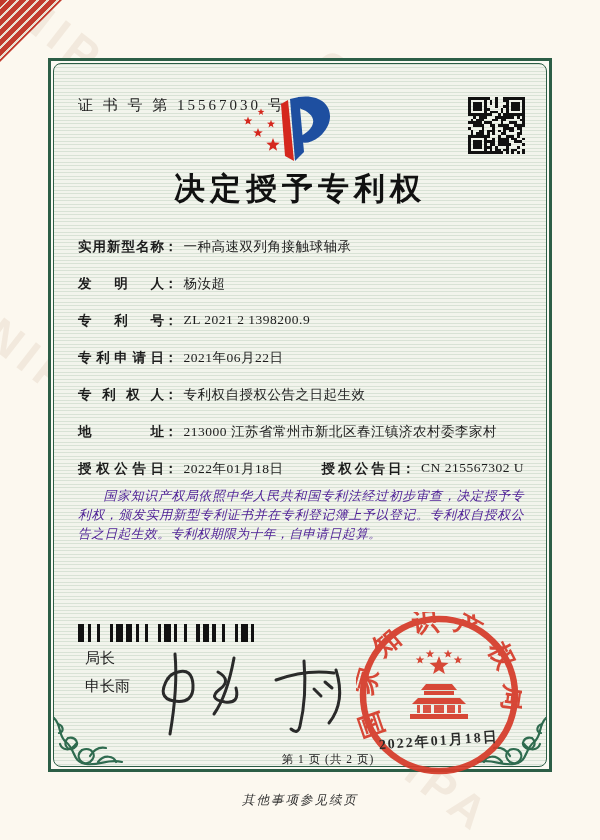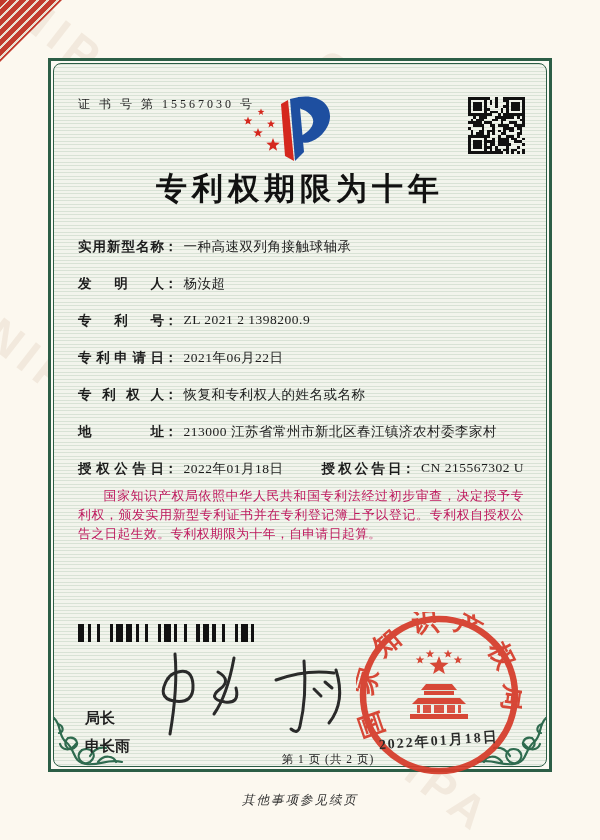--- a/index.html
+++ b/index.html
@@ -18,39 +18,39 @@
   
   .frame{position:absolute;left:48px;top:58px;width:504px;height:714px;
       border:3px solid #2c5e46;box-sizing:border-box;background:#fbfaf3;z-index:2;}
   .frame-inner{position:absolute;inset:2px;border:1px solid #2c5e46;border-radius:8px;
       background-color:#f2f4ec;
       background-image:repeating-linear-gradient(180deg,rgba(125,162,132,.22) 0px,rgba(125,162,132,.22) 1px,transparent 1px,transparent 3.5px);}
   .corner-orn{position:absolute;width:96px;height:96px;z-index:5;}
   .orn-bl{left:-6px;bottom:-8px;}
   .orn-br{right:-6px;bottom:-8px;transform:scaleX(-1);}
   
-  .cert-no{position:absolute;left:78px;top:96px;font-size:12px;letter-spacing:3px;color:#222;z-index:4;}
+  .cert-no{position:absolute;left:78px;top:96px;font-size:15px;letter-spacing:3px;color:#222;z-index:4;}
   .logo{position:absolute;left:238px;top:90px;z-index:4;}
   .qr{position:absolute;left:468px;top:97px;z-index:4;}
   .title{position:absolute;left:48px;top:168px;width:504px;text-align:center;
       font-size:31px;font-weight:bold;letter-spacing:5px;color:#111;z-index:4;}
   .fields{position:absolute;left:78px;top:238px;width:452px;z-index:4;font-size:13.5px;color:#1c1c1c;}
   .frow{height:37px;display:flex;align-items:flex-start;}
   .flabel{display:inline-block;width:86px;text-align:justify;text-align-last:justify;font-weight:600;}
   .fcolon{font-weight:600;margin-right:6px;}
   .fvalue{letter-spacing:.5px;}
   .grant{display:flex;}
   .grant .right{margin-left:38px;display:flex;}
   .grant .right .flabel{width:80px;}
   .paras{position:absolute;left:78px;top:487px;width:446px;z-index:4;
-      font-size:12.8px;line-height:19px;color:#be185d;text-align:justify;
-      letter-spacing:.4px;}
+      font-size:12.8px;line-height:19px;color:#4c1d95;text-align:justify;
+      font-style:italic;letter-spacing:.4px;}
   .paras p{margin:0;text-indent:2em;}
   .barcode{position:absolute;left:78px;top:624px;z-index:4;}
-  .signer{position:absolute;left:85px;top:704px;z-index:4;font-size:15px;font-weight:bold;color:#222;line-height:28px;font-style:normal;}
+  .signer{position:absolute;left:85px;top:644px;z-index:4;font-size:15px;font-weight:normal;color:#222;line-height:28px;font-style:normal;}
   .signature{position:absolute;left:130px;top:648px;z-index:4;}
   .seal{position:absolute;left:356px;top:612px;z-index:5;opacity:.93;}
   .page-no{position:absolute;left:48px;top:752px;width:560px;text-align:center;font-size:11.5px;color:#222;z-index:4;letter-spacing:1px;}
   .footer-note{position:absolute;left:0;top:792px;width:600px;text-align:center;
       font-size:12.5px;font-style:italic;color:#333;z-index:4;letter-spacing:2px;}
 </style>
 </head>
 <body>
 
 <div class="page">
@@ -357,21 +357,21 @@
       <rect x="13.571428571428573" y="54.28571428571429" width="2.7642857142857142" height="2.7642857142857142" fill="#111"></rect>
       <rect x="16.285714285714285" y="38" width="2.7642857142857142" height="2.7642857142857142" fill="#111"></rect>
       <rect x="16.285714285714285" y="40.714285714285715" width="2.7642857142857142" height="2.7642857142857142" fill="#111"></rect>
       <rect x="16.285714285714285" y="43.42857142857143" width="2.7642857142857142" height="2.7642857142857142" fill="#111"></rect>
       <rect x="16.285714285714285" y="46.142857142857146" width="2.7642857142857142" height="2.7642857142857142" fill="#111"></rect>
       <rect x="16.285714285714285" y="48.85714285714286" width="2.7642857142857142" height="2.7642857142857142" fill="#111"></rect>
       <rect x="16.285714285714285" y="51.57142857142858" width="2.7642857142857142" height="2.7642857142857142" fill="#111"></rect>
       <rect x="16.285714285714285" y="54.28571428571429" width="2.7642857142857142" height="2.7642857142857142" fill="#111"></rect>
     </svg>
 
-  <div class="title">专利权期限为十年</div>
+  <div class="title">决定授予专利权</div>
 
   <div class="fields">
     <div class="frow">
       <span class="flabel">实用新型名称</span>
         <span class="fcolon">：</span>
       <span class="fvalue">一种高速双列角接触球轴承</span>
     </div>
     <div class="frow">
       <span class="flabel">发明人</span>
         <span class="fcolon">：</span>
@@ -383,21 +383,21 @@
       <span class="fvalue">ZL 2021 2 1398200.9</span>
     </div>
     <div class="frow">
       <span class="flabel">专利申请日</span>
         <span class="fcolon">：</span>
       <span class="fvalue">2021年06月22日</span>
     </div>
     <div class="frow">
       <span class="flabel">专利权人</span>
         <span class="fcolon">：</span>
-      <span class="fvalue">恢复和专利权人的姓名或名称</span>
+      <span class="fvalue">专利权自授权公告之日起生效</span>
     </div>
     <div class="frow">
       <span class="flabel">地址</span>
         <span class="fcolon">：</span>
       <span class="fvalue">213000 江苏省常州市新北区春江镇济农村委李家村</span>
     </div>
     <div class="frow grant">
       <span class="flabel">授权公告日</span>
         <span class="fcolon">：</span>
       <span class="fvalue">2022年01月18日</span>

